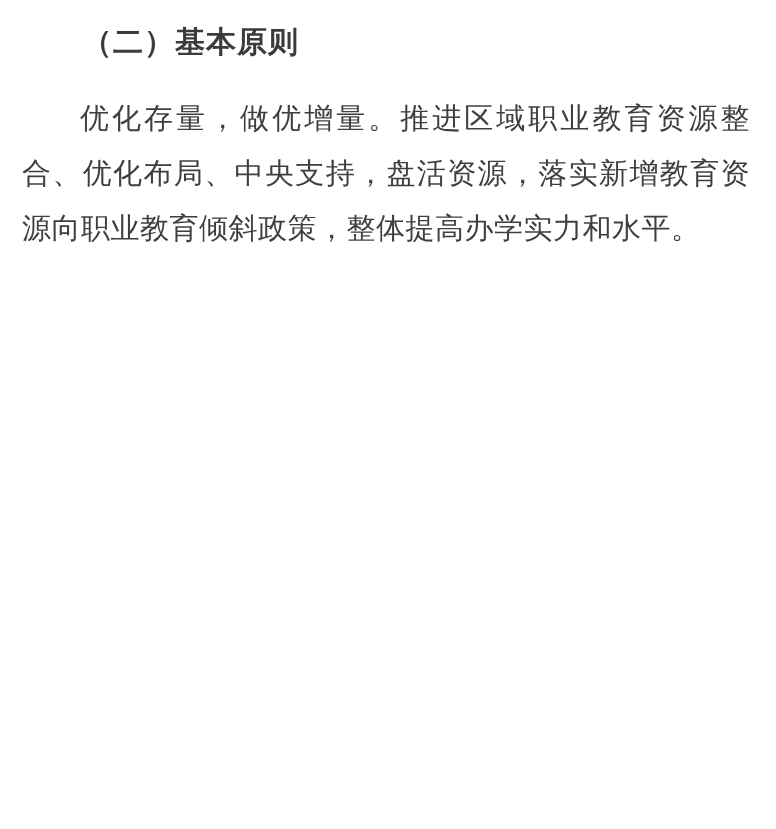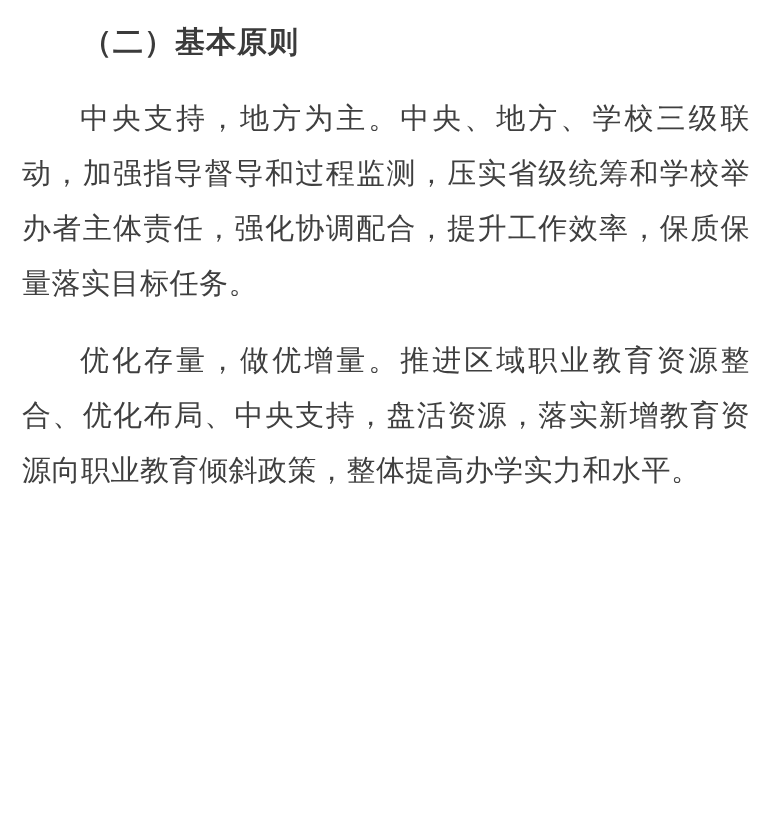--- a/index.html
+++ b/index.html
@@ -44,15 +44,14 @@
   }
   .para:last-child {
     margin-bottom: 0;
   }
 </style>
 </head>
 <body>
 
 <div class="page">
   <h2 class="heading">（二）基本原则</h2>
-  <p class="para">中央支持，地方为主。中央、地方、学校三级联动，加强指导督导和过程监测，压实省级统筹和学校举办者主体责任，强化协调配合，提升工作效率，保质保量落实目标任务。</p>
   <p class="para">优化存量，做优增量。推进区域职业教育资源整合、优化布局、中央支持，盘活资源，落实新增教育资源向职业教育倾斜政策，整体提高办学实力和水平。</p>
 </div>
 
 </body></html>

